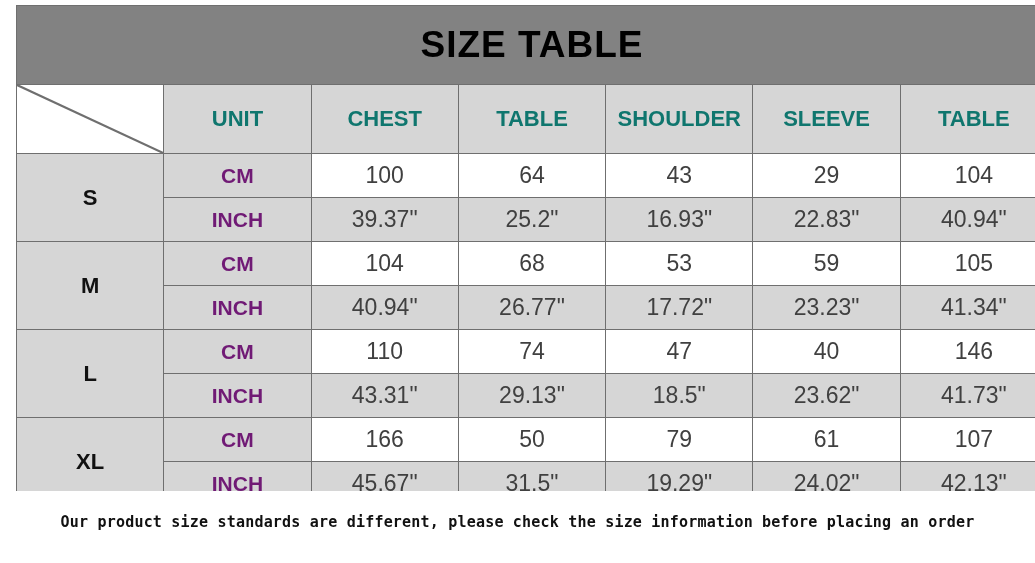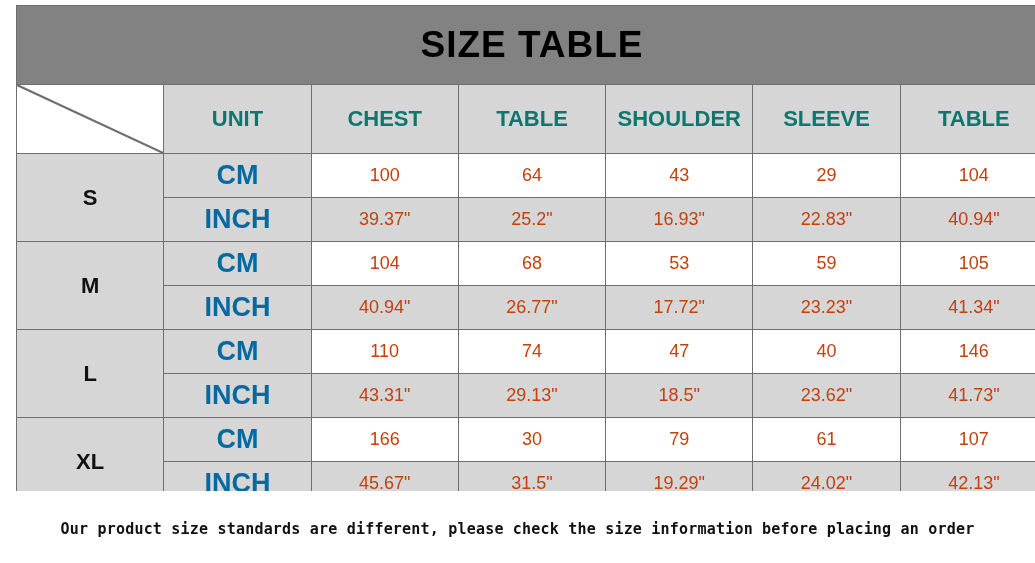--- a/index.html
+++ b/index.html
@@ -64,30 +64,30 @@
   }
   .size-cell {
     background: #d6d6d6;
     font-size: 22px;
     font-weight: bold;
     color: #111111;
     width: 96px;
   }
   .unit-cell {
     background: #d6d6d6;
-    font-size: 27px;
-    font-weight: bold;
-    color: #0369a1;
+    font-size: 21px;
+    font-weight: bold;
+    color: #701a75;
     width: 155px;
     height: 43px;
   }
   .val-cell {
     background: #ffffff;
-    font-size: 18px;
-    color: #c2410c;
+    font-size: 23px;
+    color: #404040;
     height: 43px;
     margin-top: 45px;
   }
   .val-cell.shaded {
     background: #d6d6d6;
   }
   .note-bar {
     position: absolute;
     left: 0;
     right: 0;
@@ -99,21 +99,20 @@
     justify-content: center;
     padding-top: 22px;
     box-sizing: border-box;
   }
   .note-text {
     font-family: "DejaVu Sans Mono", monospace;
     font-size: 15px;
     font-weight: bold;
     color: #111111;
     letter-spacing: 0.2px;
-    margin-top: 7px;
   }
   .left-edge {
     position: absolute;
     left: 0;
     top: 0;
     bottom: 0;
     width: 3px;
     background: #ffffff;
   }
 </style>
@@ -195,21 +194,21 @@
           <td class="val-cell shaded">29.13"</td>
           <td class="val-cell shaded">18.5"</td>
           <td class="val-cell shaded">23.62"</td>
           <td class="val-cell shaded">41.73"</td>
         </tr>
 
         <tr>
           <td class="size-cell" rowspan="2">XL</td>
           <td class="unit-cell">CM</td>
           <td class="val-cell">166</td>
-          <td class="val-cell">30</td>
+          <td class="val-cell">50</td>
           <td class="val-cell">79</td>
           <td class="val-cell">61</td>
           <td class="val-cell">107</td>
         </tr>
         <tr>
           <td class="unit-cell">INCH</td>
           <td class="val-cell shaded">45.67"</td>
           <td class="val-cell shaded">31.5"</td>
           <td class="val-cell shaded">19.29"</td>
           <td class="val-cell shaded">24.02"</td>

